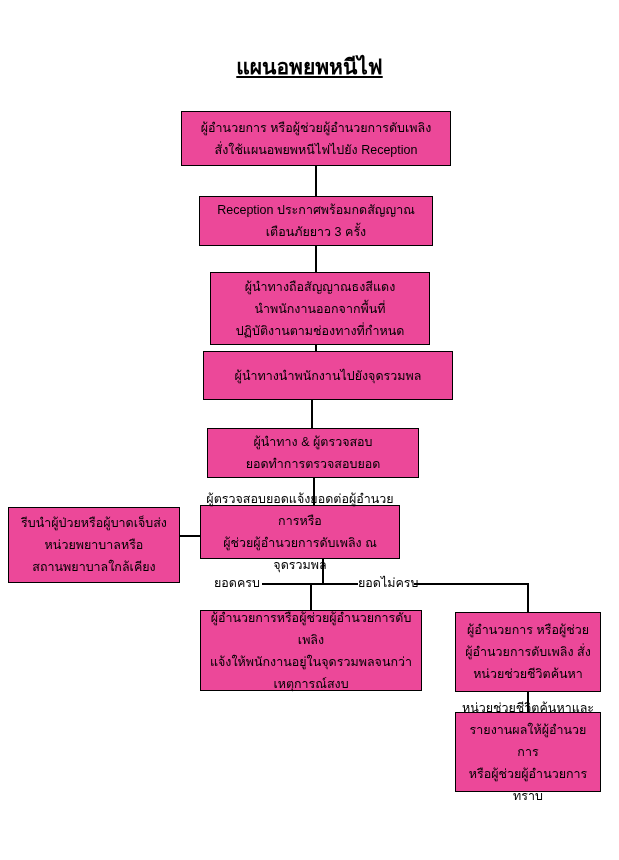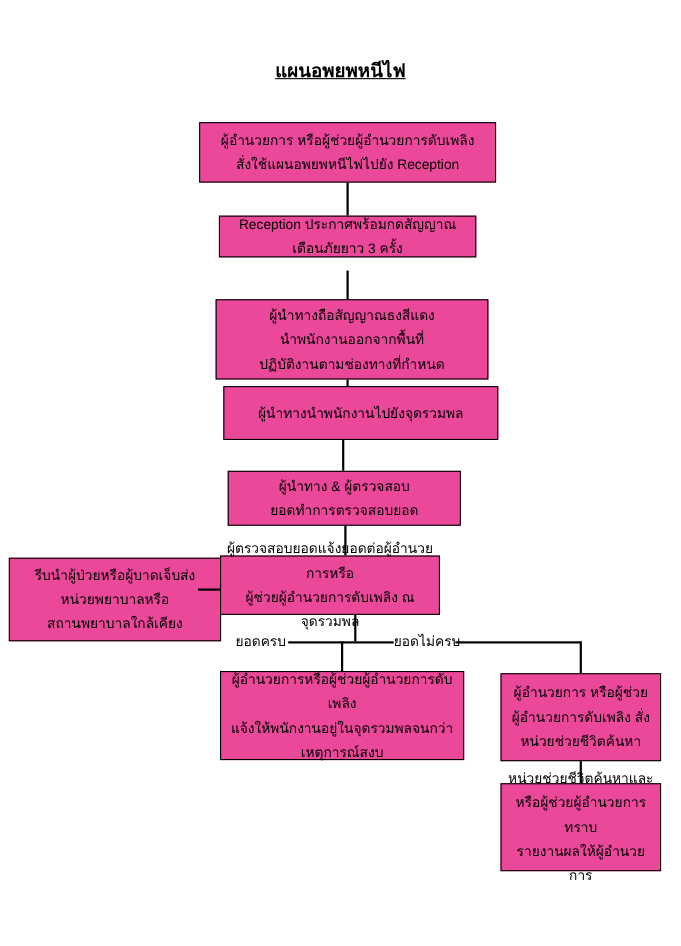--- a/index.html
+++ b/index.html
@@ -15,21 +15,21 @@
     color: #000000;
     font-family: "Liberation Sans", "DejaVu Sans", sans-serif;
     overflow: hidden;
   }
   .flow-title {
     position: absolute;
     left: 0;
     right: 0;
     top: 50px;
     text-align: center;
-    font-size: 17px;
+    font-size: 21px;
     font-weight: bold;
     text-decoration: underline;
   }
   .node {
     position: absolute;
     box-sizing: border-box;
     border: 1.5px solid #000000;
     background: #ec4899;
     display: flex;
     flex-direction: column;
@@ -60,49 +60,49 @@
 
   <div class="flow-title">แผนอพยพหนีไฟ</div>
 
   <div class="node" style="left:181px; top:111px; width:270px; height:55px;">
     <div>ผู้อำนวยการ หรือผู้ช่วยผู้อำนวยการดับเพลิง</div>
     <div>สั่งใช้แผนอพยพหนีไฟไปยัง Reception</div>
   </div>
 
   <div class="vline" style="left:315px; top:166px; height:30px;"></div>
 
-  <div class="node" style="left:199px; top:196px; width:234px; height:38px;">
+  <div class="node" style="left:199px; top:196px; width:234px; height:50px;">
     <div>Reception ประกาศพร้อมกดสัญญาณ</div>
     <div>เตือนภัยยาว 3 ครั้ง</div>
   </div>
 
   <div class="vline" style="left:315px; top:246px; height:26px;"></div>
 
-  <div class="node" style="left:196px; top:272px; width:248px; height:73px;text-align:right;">
+  <div class="node" style="left:210px; top:272px; width:220px; height:73px;text-align:right;">
     <div>ผู้นำทางถือสัญญาณธงสีแดง</div>
     <div>นำพนักงานออกจากพื้นที่</div>
     <div>ปฏิบัติงานตามช่องทางที่กำหนด</div>
   </div>
 
   <div class="vline" style="left:315px; top:345px; height:6px;"></div>
 
   <div class="node" style="left:203px; top:351px; width:250px; height:49px;">
     <div>ผู้นำทางนำพนักงานไปยังจุดรวมพล</div>
   </div>
 
   <div class="vline" style="left:311px; top:400px; height:28px;"></div>
 
   <div class="node" style="left:207px; top:428px; width:212px; height:50px;">
     <div>ผู้นำทาง &amp; ผู้ตรวจสอบ</div>
     <div>ยอดทำการตรวจสอบยอด</div>
   </div>
 
   <div class="vline" style="left:313px; top:478px; height:27px;"></div>
 
-  <div class="node" style="left:8px; top:507px; width:193px; height:76px;">
+  <div class="node" style="left:8px; top:507px; width:172px; height:76px;">
     <div>รีบนำผู้ป่วยหรือผู้บาดเจ็บส่ง</div>
     <div>หน่วยพยาบาลหรือ</div>
     <div>สถานพยาบาลใกล้เคียง</div>
   </div>
 
   <div class="hline" style="left:180px; top:535px; width:20px;"></div>
 
   <div class="node" style="left:200px; top:505px; width:200px; height:54px;">
     <div>ผู้ตรวจสอบยอดแจ้งยอดต่อผู้อำนวยการหรือ</div>
     <div>ผู้ช่วยผู้อำนวยการดับเพลิง ณ จุดรวมพล</div>
@@ -127,17 +127,17 @@
   <div class="node" style="left:455px; top:612px; width:146px; height:80px;">
     <div>ผู้อำนวยการ หรือผู้ช่วย</div>
     <div>ผู้อำนวยการดับเพลิง สั่ง</div>
     <div>หน่วยช่วยชีวิตค้นหา</div>
   </div>
 
   <div class="vline" style="left:527px; top:692px; height:20px;"></div>
 
   <div class="node" style="left:455px; top:712px; width:146px; height:80px;">
     <div>หน่วยช่วยชีวิตค้นหาและ</div>
+    <div>รายงานผลให้ผู้อำนวยการ</div>
     <div>หรือผู้ช่วยผู้อำนวยการทราบ</div>
-    <div>รายงานผลให้ผู้อำนวยการ</div>
   </div>
 
 </div>
 
 </body></html>

